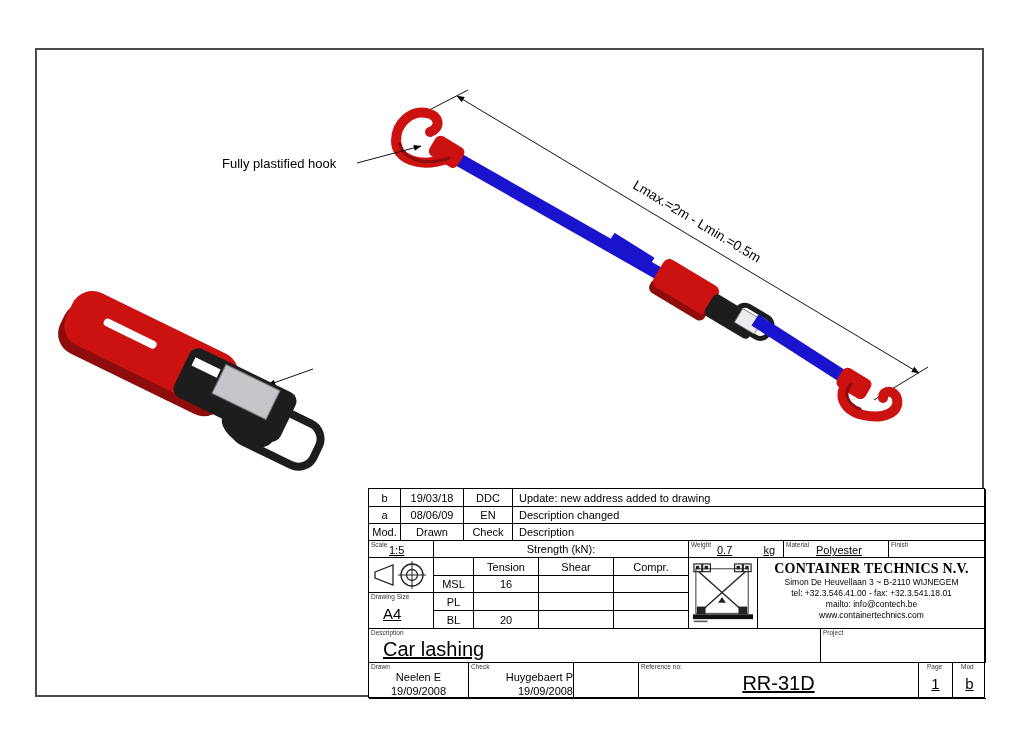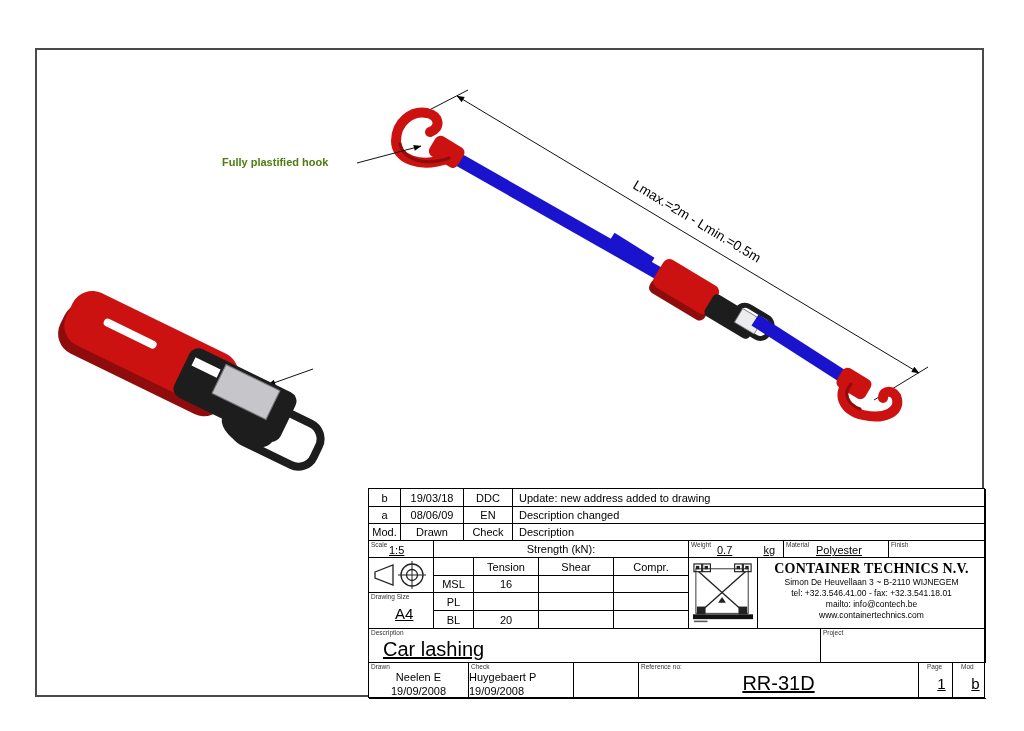--- a/index.html
+++ b/index.html
@@ -9,26 +9,26 @@
   
   #frame{position:absolute;left:35px;top:48px;width:949px;height:649px;border:2px solid #4a4a4a;box-sizing:border-box;}
   
   #tb{position:absolute;left:368px;top:488px;width:617px;height:210px;border:1px solid #000;box-sizing:border-box;background:#fff;}
   .cell{position:absolute;border-right:1px solid #000;border-bottom:1px solid #000;box-sizing:border-box;font-size:11px;overflow:hidden;}
   .c{display:flex;align-items:center;justify-content:center;}
   .lft{display:flex;align-items:center;padding-left:6px;}
   .lbl{position:absolute;top:1px;left:2px;font-size:6.5px;color:#333;letter-spacing:0;line-height:1;}
   .cv{position:absolute;text-decoration:underline;}
   .big{font-size:20px;text-align:right;}
-  .mid{font-size:15px;margin-left:12px;}
+  .mid{font-size:15px;}
   
   .coname{font-family:"Liberation Serif",serif;font-weight:bold;font-size:14px;text-align:center;margin-top:3px;letter-spacing:0.2px;}
   .coline{font-size:8.5px;text-align:center;line-height:1.3;}
   
-  .anno{position:absolute;font-size:11px;color:#4d7c0f;line-height:1.22;font-weight:bold;}
+  .anno{position:absolute;font-size:13px;color:#000000;line-height:1.22;}
   #dim-label{position:absolute;left:572px;top:214px;width:250px;text-align:center;font-size:13.5px;
              transform:rotate(31deg);transform-origin:center center;}
 </style>
 </head>
 <body>
 
 <div id="page">
 
   <div id="frame"></div>
 
@@ -228,21 +228,21 @@
 
     <div class="cell" style="left:0;top:174px;width:100px;height:36px">
       <span class="lbl">Drawn</span>
       <div style="text-align:center;padding-top:8px;line-height:1.25">
         <div>Neelen E</div>
         <div>19/09/2008</div>
       </div>
     </div>
     <div class="cell" style="left:100px;top:174px;width:105px;height:36px">
       <span class="lbl">Check</span>
-      <div style="text-align:left;padding-top:8px;line-height:1.25">
+      <div style="text-align:right;padding-top:8px;line-height:1.25">
         <div>Huygebaert P</div>
         <div>19/09/2008</div>
       </div>
     </div>
     <div class="cell" style="left:205px;top:174px;width:65px;height:36px"></div>
     <div class="cell" style="left:270px;top:174px;width:280px;height:36px">
       <span class="lbl">Reference no:</span>
       <div class="cv big" style="left:0;right:0;top:9px;text-align:center">RR-31D</div>
     </div>
     <div class="cell" style="left:550px;top:174px;width:34px;height:36px">

